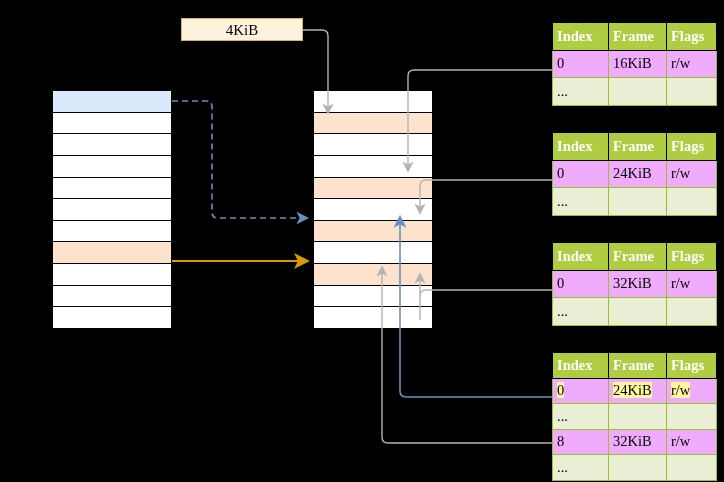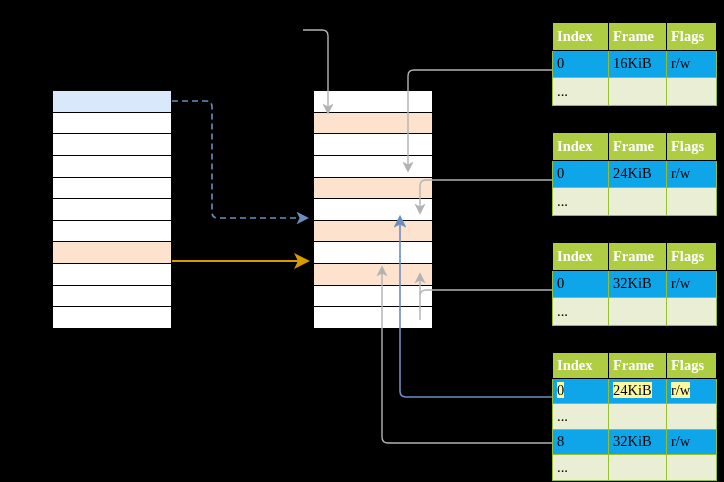--- a/index.html
+++ b/index.html
@@ -39,21 +39,21 @@
   }
 
   
   .ptable{
     position:absolute;
     box-sizing:border-box;
     border-collapse:collapse;
     border-spacing:0;
     table-layout:fixed;
     border:1.5px solid #000;
-    background:#0ea5e9;
+    background:#f0abfc;
   }
   .ptable td,.ptable th{
     box-sizing:border-box;
     border:1px solid #97c02f;
     padding:1px 4px;
     font-size:14.5px;
     font-weight:normal;
     text-align:left;
     color:#000;
     white-space:nowrap;
@@ -72,20 +72,21 @@
     position:absolute;left:0;top:0;
     width:724px;height:482px;
     pointer-events:none;
   }
 </style>
 </head>
 <body>
 
 <div id="root">
 
+  <div class="tag" style="left:181px;top:18px;width:122px;height:23px;">4KiB</div>
 
   <div class="col" id="left-col" style="left:52px;top:90px;width:120px;height:238px;border:none;">
       <div class="cell blue" style="top: 0px; height: 23.1364px; width: 120px;"></div>
       <div class="cell " style="top: 21.6364px; height: 23.1364px; width: 120px;"></div>
       <div class="cell " style="top: 43.2727px; height: 23.1364px; width: 120px;"></div>
       <div class="cell " style="top: 64.9091px; height: 23.1364px; width: 120px;"></div>
       <div class="cell " style="top: 86.5455px; height: 23.1364px; width: 120px;"></div>
       <div class="cell " style="top: 108.182px; height: 23.1364px; width: 120px;"></div>
       <div class="cell " style="top: 129.818px; height: 23.1364px; width: 120px;"></div>
       <div class="cell peach" style="top: 151.455px; height: 23.1364px; width: 120px;"></div>

